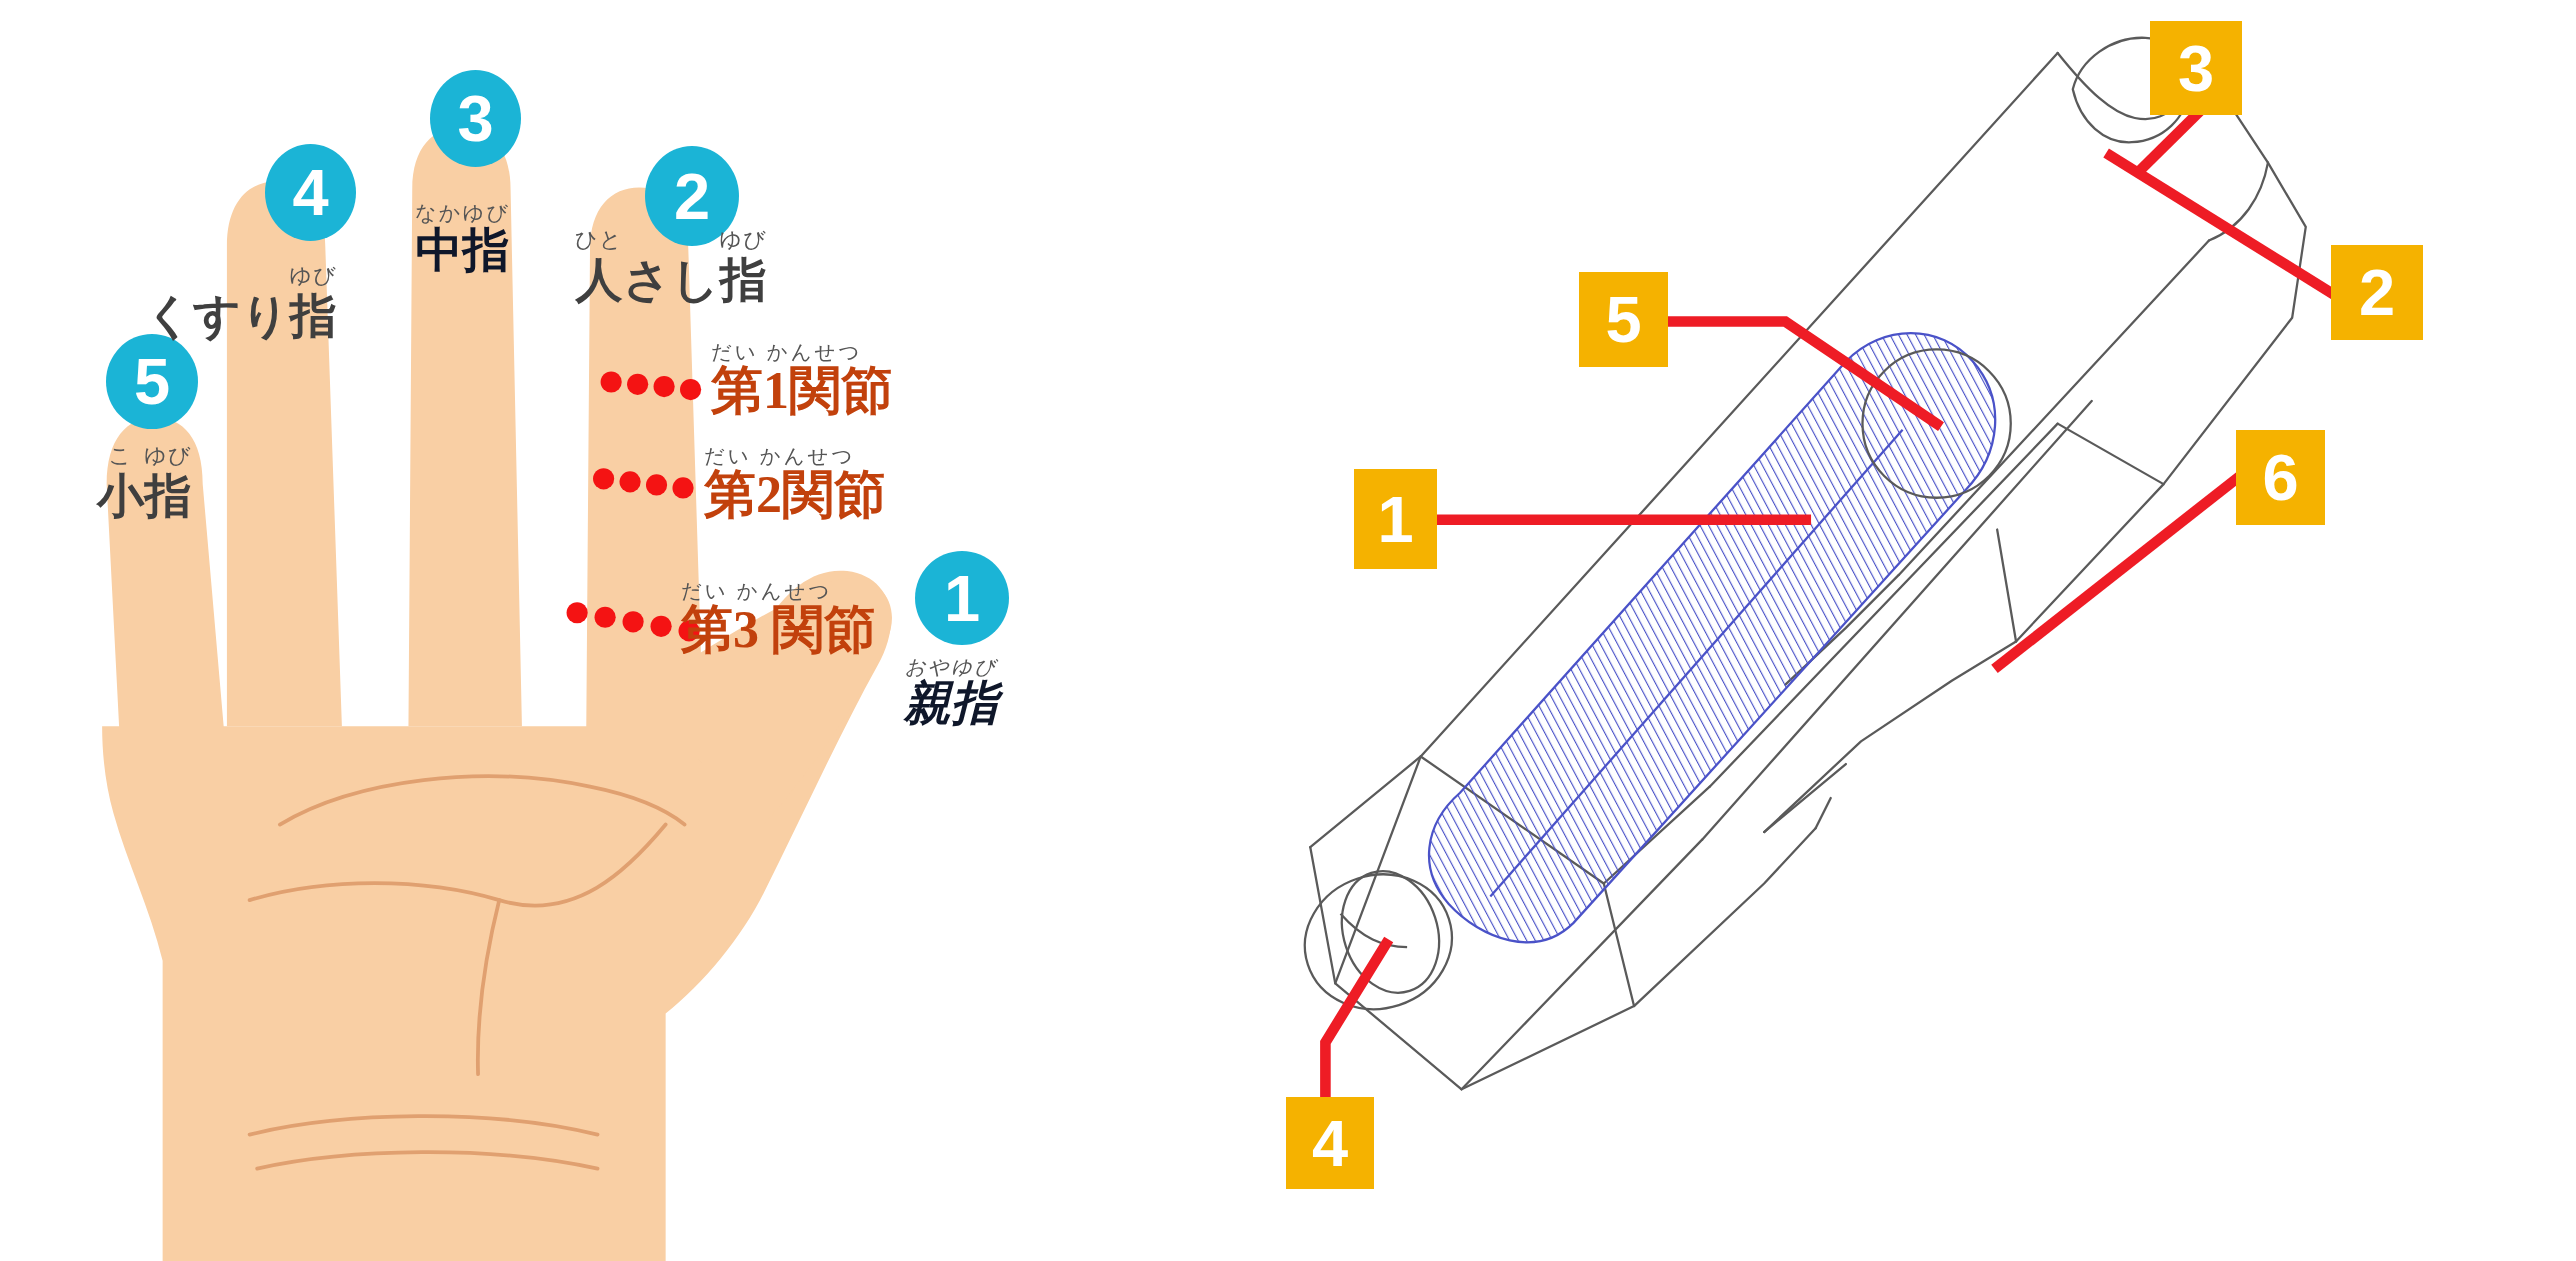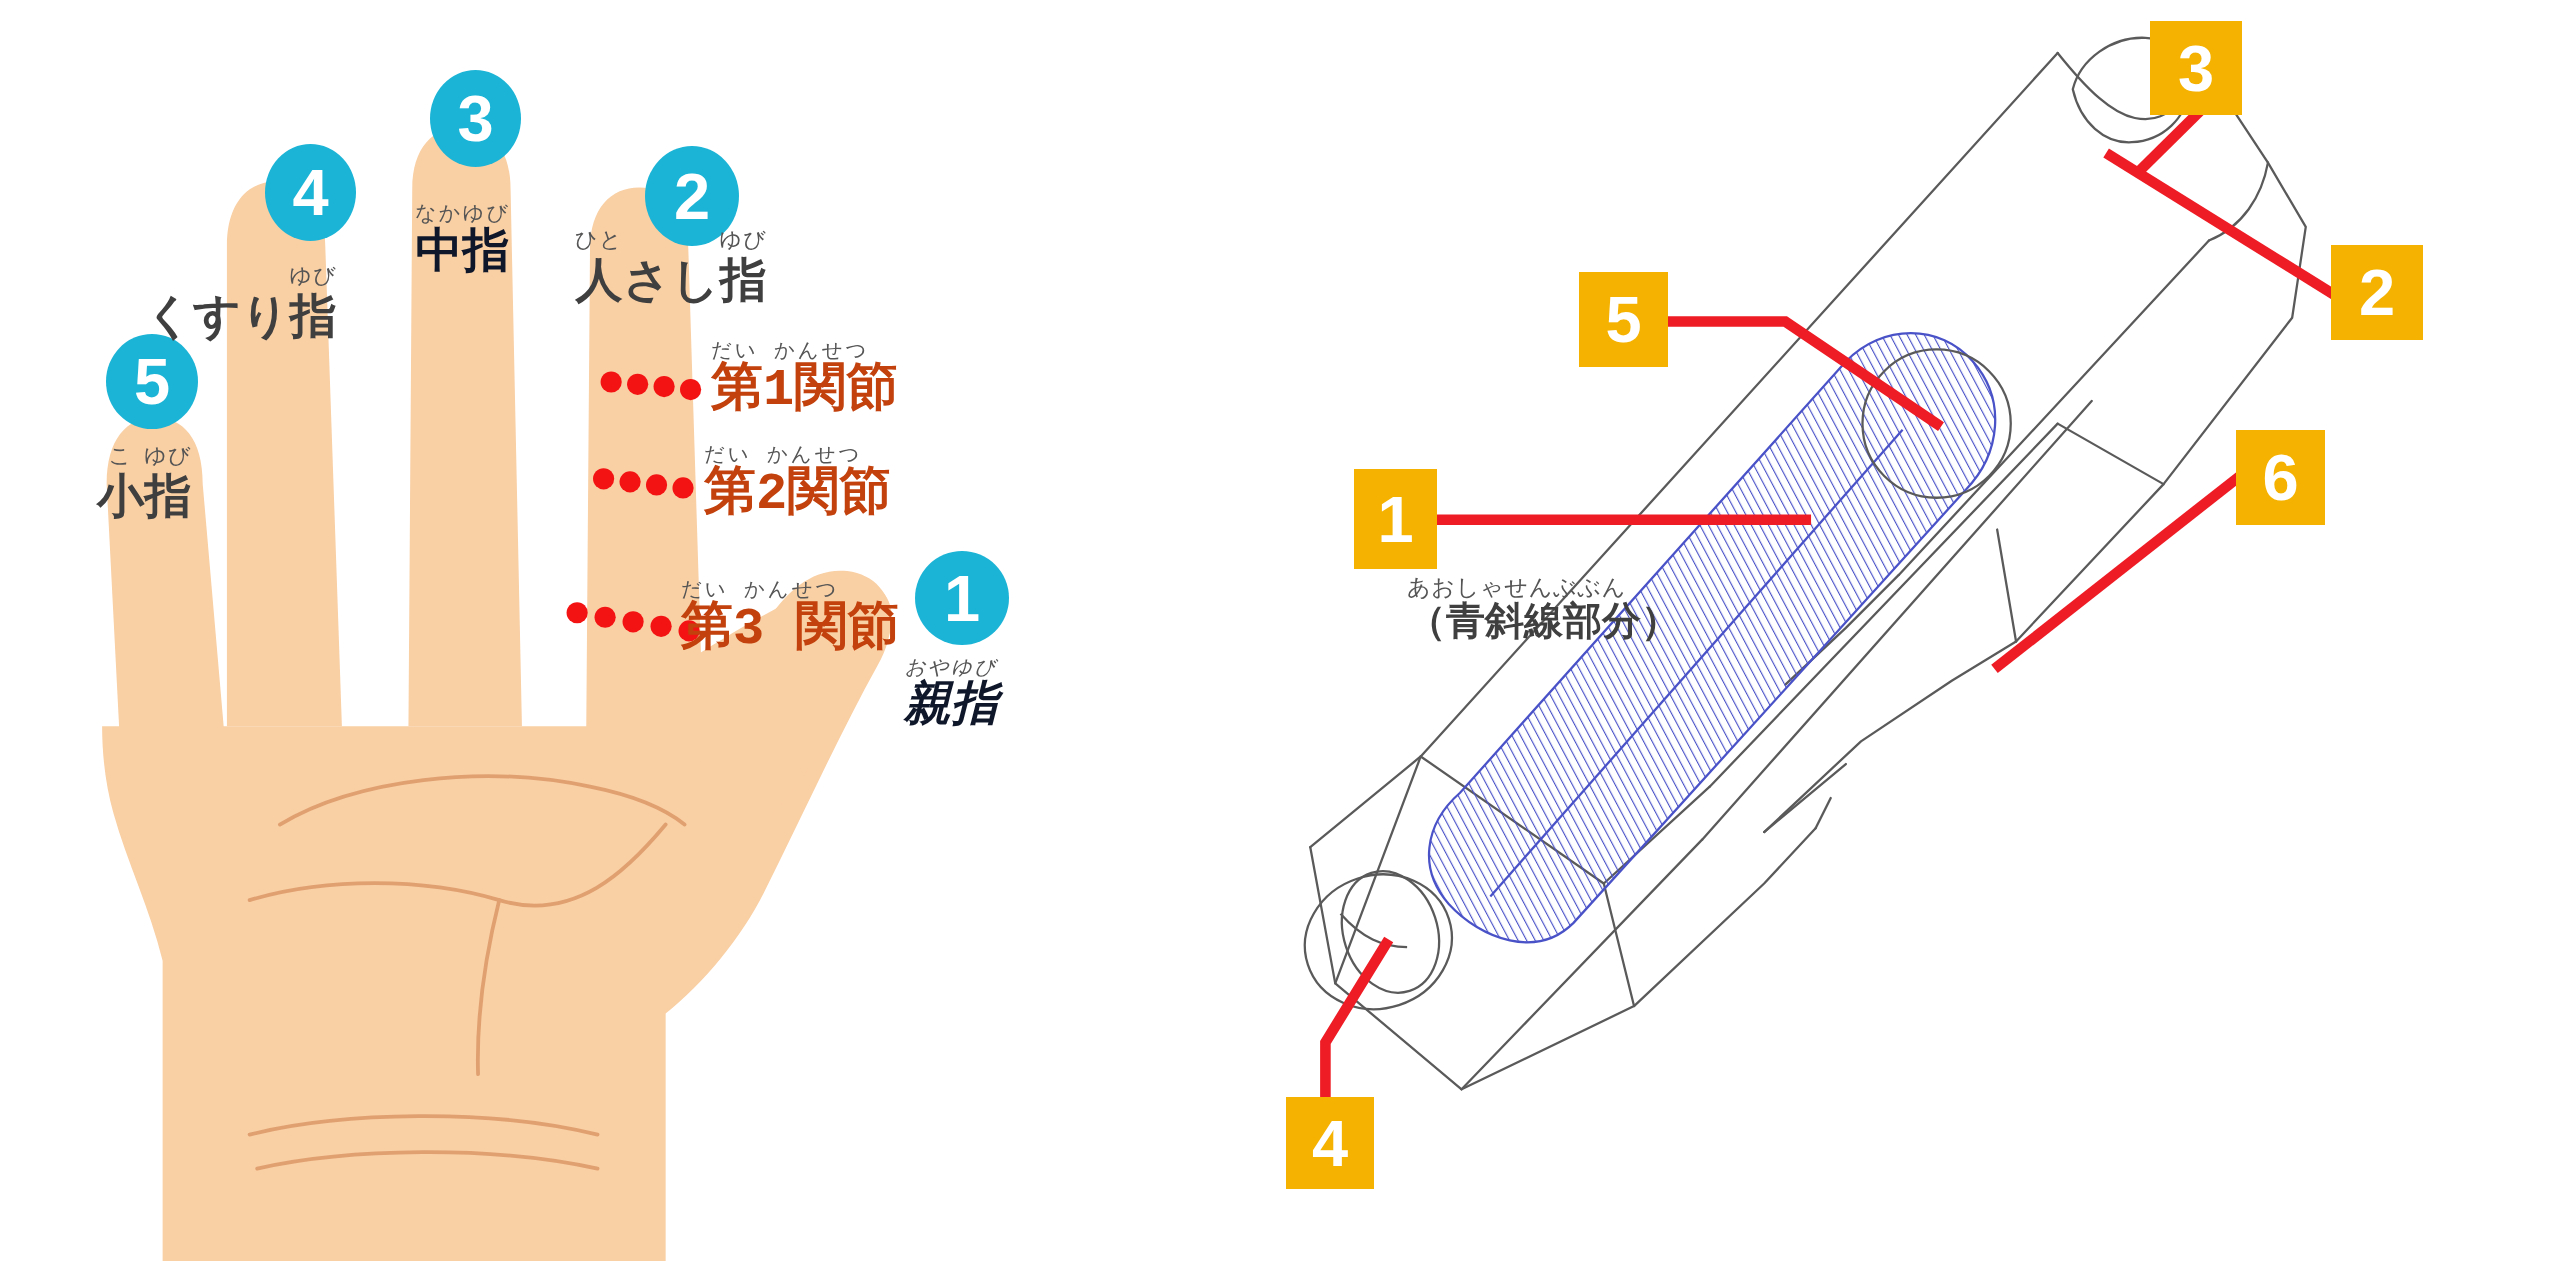--- a/index.html
+++ b/index.html
@@ -35,21 +35,21 @@
   
   .ruby-row{display:flex;align-items:flex-end;}
   .ruby-stack{display:flex;flex-direction:column;align-items:center;}
   .ruby-stack .ruby{font-size:22px;letter-spacing:1.5px;color:#555;line-height:1;margin-bottom:3px;}
   .ruby-stack .base{font-size:47px;font-weight:700;color:#3f3f3f;line-height:1;}
   .ruby-spacer{height:24px;}
 
   
   .joint-label{
     position:absolute;color:#3f3f3f;white-space:nowrap;line-height:1;
-    font-family:Liberation Mono, monospace;
+    font-family:Liberation Serif, serif;
   }
   .joint-label .ruby{display:block;font-size:20.4px;letter-spacing:3px;color:#555;margin-bottom:3px;}
   .joint-label .base{display:block;font-size:52px;font-weight:700;color:#c2410c;}
 
   
   .orange-badge{
     position:absolute;
     background:var(--amber,#f5b200);
     display:flex;align-items:center;justify-content:center;
     color:#ffffff;font-weight:700;line-height:1;font-size:65px;
@@ -292,18 +292,14 @@
   <div class="orange-badge" style="left:106px;top:1097px;width:88px;height:92px;">
     <span>4</span>
   </div>
   <div class="orange-badge" style="left:399px;top:272px;width:89px;height:95px;">
     <span>5</span>
   </div>
   <div class="orange-badge" style="left:1056px;top:430px;width:89px;height:95px;">
     <span>6</span>
   </div>
 
-  <div class="clipper-caption" style="left:227px;top:575px;">
-    <span class="ruby">あおしゃせんぶぶん</span>
-    <span class="base">（青斜線部分）</span>
-  </div>
 </div>
 
 
 </body></html>

